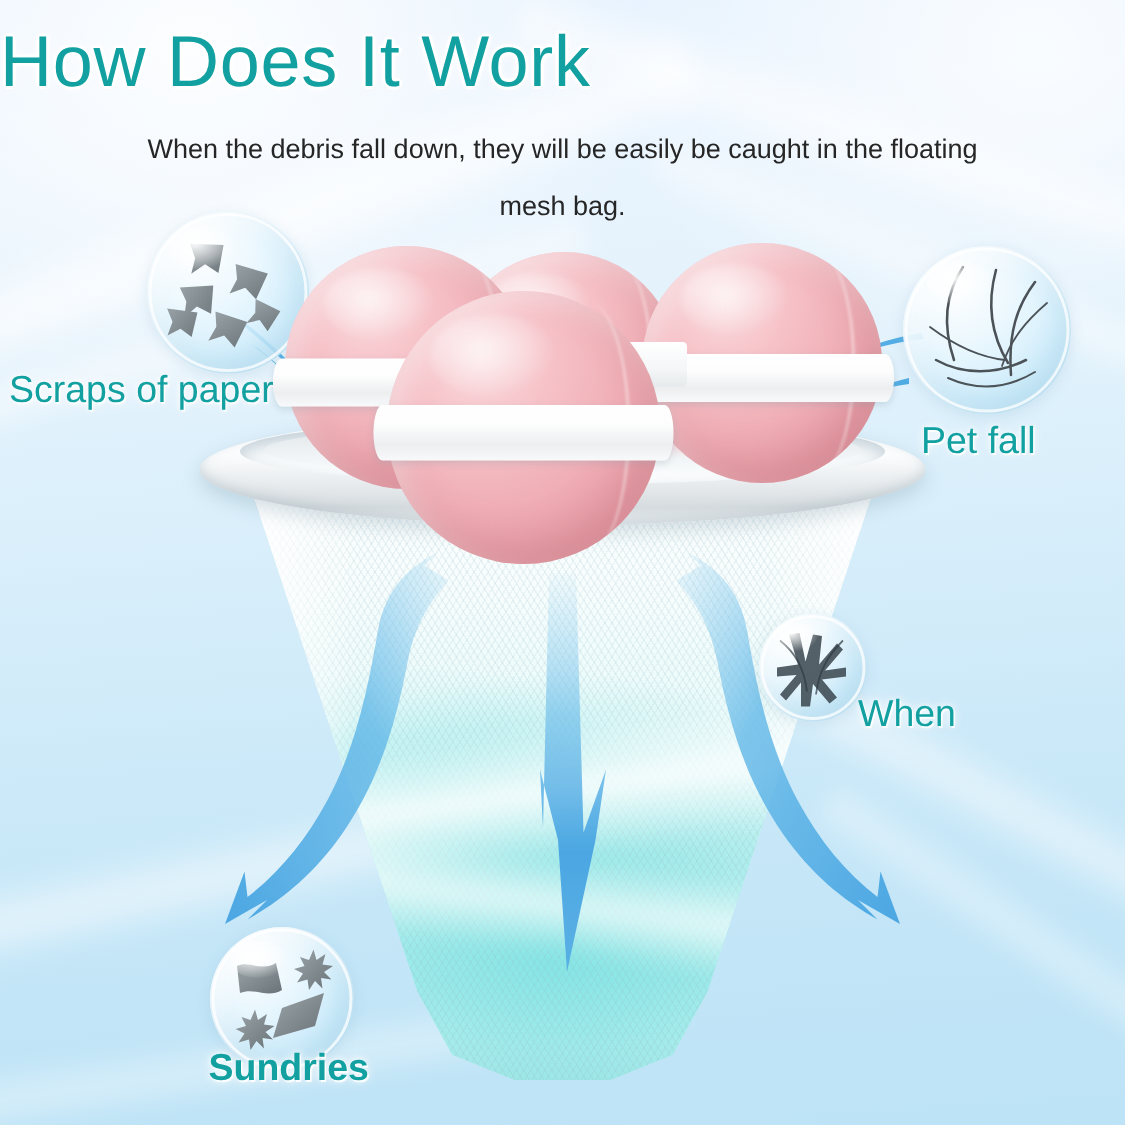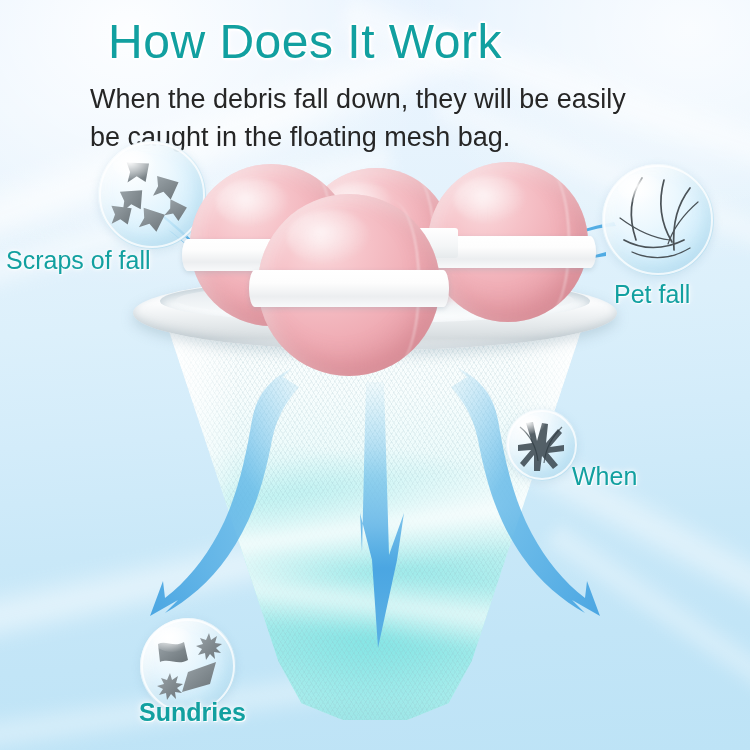--- a/index.html
+++ b/index.html
@@ -52,34 +52,34 @@
   .glow-tr {
     position:absolute; right:-220px; top:-200px; width:560px; height:460px;
     border-radius:50%;
     background: radial-gradient(ellipse at center, rgba(255,255,255,.75) 0%, rgba(255,255,255,0) 72%);
     pointer-events:none;
   }
 
   
   .title {
     position:absolute; left:0; top:14px; width:610px;
-    text-align:center;
+    text-align:left;
     font-size:48px;
     font-weight:400;
     letter-spacing:.5px;
     color:#12a0a0;
     text-shadow:
        0 0 5px #ffffff, 0 0 5px #ffffff, 0 0 9px #ffffff,
        1px 1px 0 #fff, -1px 1px 0 #fff, 1px -1px 0 #fff, -1px -1px 0 #fff,
        2px 0 0 #fff, -2px 0 0 #fff, 0 2px 0 #fff, 0 -2px 0 #fff;
   }
   .subtitle {
     position:absolute; left:90px; top:80px; width:570px;
-    text-align:left;
-    font-size:27px;
+    text-align:center;
+    font-size:18px;
     line-height:38px;
     color:#262626;
   }
 
   
   #device { position:absolute; left:0; top:0; width:750px; height:750px; }
 
   
   .bag {
     position:absolute;
@@ -430,18 +430,18 @@
       <path d="M48 54 L76 44 L70 66 L42 74 Z" fill="url(#sg)"></path>
       <g fill="url(#sg)">
         <path d="M66 22 l3 -7 l2 7 l6 -4 l-2 7 l7 1 l-6 4 l5 5 l-7 -1 l1 7 l-5 -5 l-4 6 l-1 -7 l-7 2 l4 -6 l-6 -3 l7 -2 l-3 -6 Z"></path>
         <path d="M27 62 l3 -7 l2 7 l6 -4 l-2 7 l7 1 l-6 4 l5 5 l-7 -1 l1 7 l-5 -5 l-4 6 l-1 -7 l-7 2 l4 -6 l-6 -3 l7 -2 l-3 -6 Z"></path>
       </g>
     </svg>
     <div class="bshine"></div>
     <div class="brim"></div>
   </div>
 
-  <div class="label" id="lblPaper">Scraps of fall</div>
+  <div class="label" id="lblPaper">Scraps of paper</div>
   <div class="label" id="lblHair">Pet fall</div>
   <div class="label" id="lblLint">When</div>
   <div class="label" id="lblSundry">Sundries</div>
 
 </div>
 
 </body></html>

